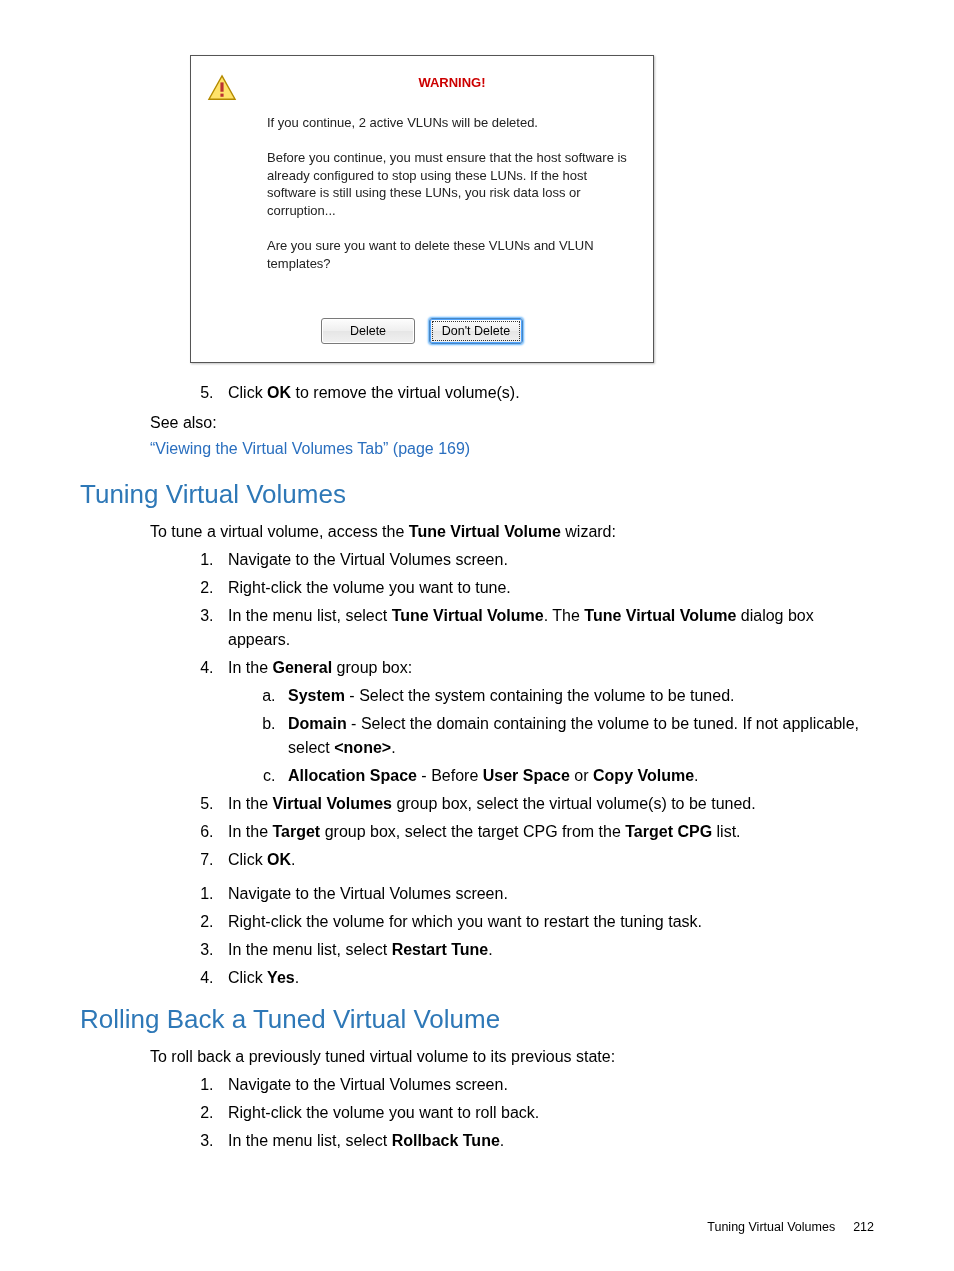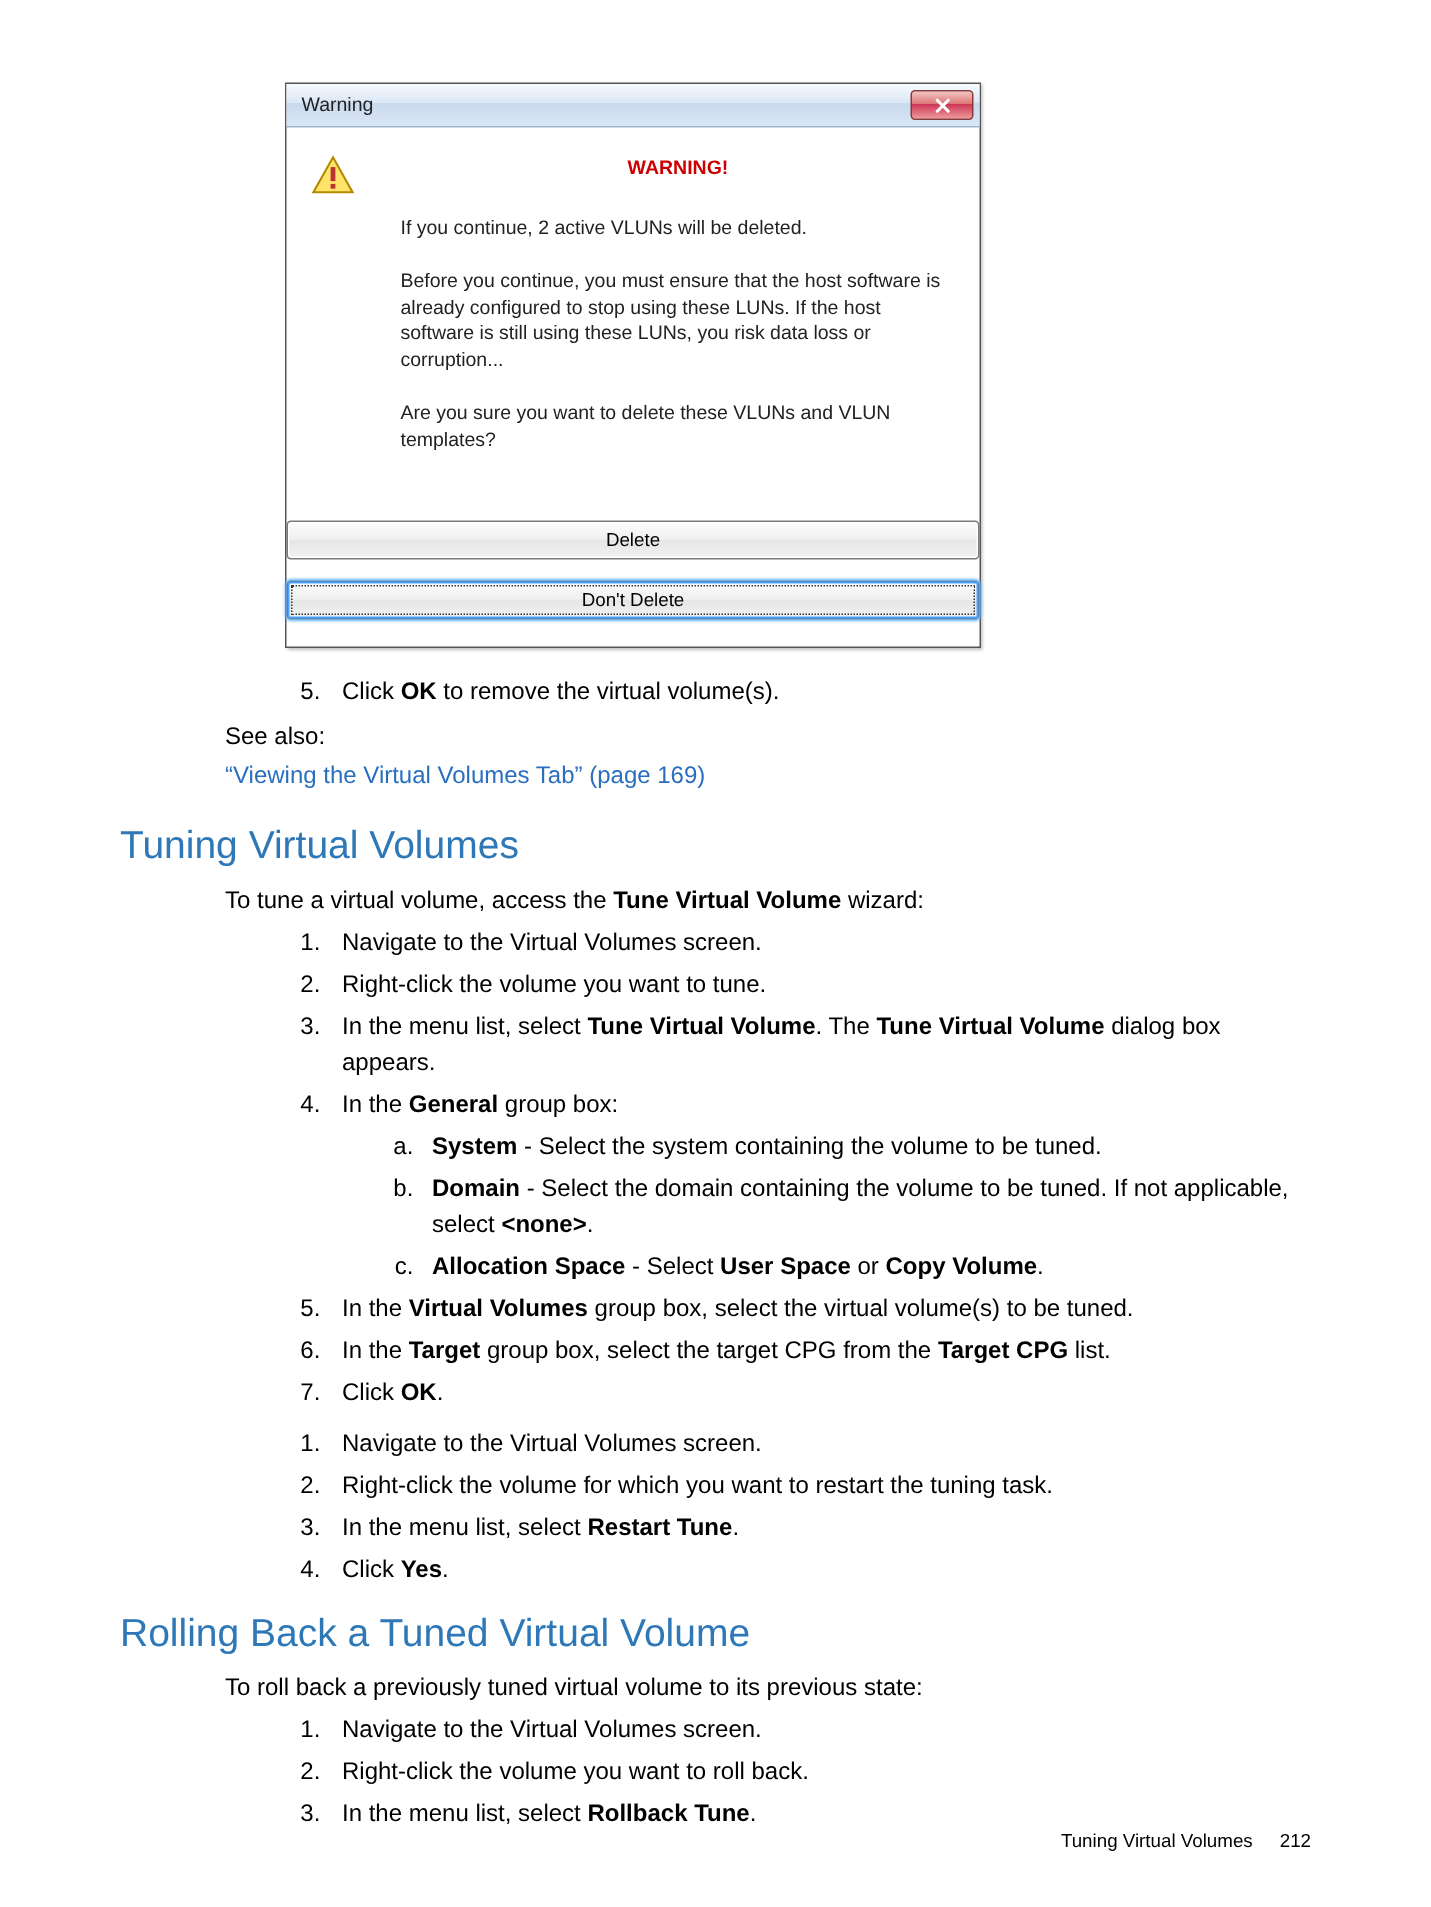--- a/index.html
+++ b/index.html
@@ -73,21 +73,20 @@
     font-size: 13px;
   }
   .dlg-para { margin: 0 0 18px 0; }
   .dlg-para.last { margin-bottom: 28px; }
 
   .dlg-buttons {
     display: flex;
     justify-content: center;
     gap: 14px;
     padding: 10px 0 18px 0;
-    flex-direction: column;
   }
   .win-btn {
     min-width: 92px;
     height: 24px;
     font-family: "Segoe UI", Tahoma, Arial, sans-serif;
     font-size: 12.5px;
     border: 1px solid #7a7a7a;
     border-radius: 3px;
     background: linear-gradient(#fdfdfd,#efefef 48%,#e6e6e6 52%,#f1f1f1);
     box-shadow: 0 0 0 1px #fff inset;
@@ -134,28 +133,20 @@
     color:#000;
   }
   .footer .sec { margin-right:18px; }
 </style>
 </head>
 <body>
 
 <div class="page">
 
   <div class="dialog">
-    <div class="titlebar">
-      <span class="titlebar-title">Warning</span>
-      <div class="close-btn">
-        <svg viewBox="0 0 12 12">
-          <path d="M2 2 L10 10 M10 2 L2 10"></path>
-        </svg>
-      </div>
-    </div>
     <div class="dlg-body">
       <div class="warn-icon">
         <svg viewBox="0 0 32 30">
           <polygon points="16,2 30,27 2,27" fill="#ffe36a" stroke="#b48a00" stroke-width="1.5"></polygon>
           <rect x="14.3" y="9" width="3.4" height="10" fill="#b33"></rect>
           <rect x="14.3" y="21" width="3.4" height="3.4" fill="#b33"></rect>
         </svg>
       </div>
       <div class="dlg-text">
         <div class="dlg-heading">WARNING!</div>
@@ -188,21 +179,21 @@
     <li>Navigate to the Virtual Volumes screen.</li>
     <li>Right-click the volume you want to tune.</li>
     <li>
       <span>In the menu list, select </span><span class="b">Tune Virtual Volume</span><span>. The </span><span class="b">Tune Virtual Volume</span><span> dialog box appears.</span>
     </li>
     <li>
       <span>In the </span><span class="b">General</span><span> group box:</span>
       <ol class="sub">
         <li><span class="b">System</span><span> - Select the system containing the volume to be tuned.</span></li>
         <li><span class="b">Domain</span><span> - Select the domain containing the volume to be tuned. If not applicable, select </span><span class="b">&lt;none&gt;</span><span>.</span></li>
-        <li><span class="b">Allocation Space</span><span> - Select </span><span class="b">User Space</span><span> or </span><span class="b">Copy Volume</span><span>.</span></li>
+        <li><span class="b">Allocation Space</span><span> - Before </span><span class="b">User Space</span><span> or </span><span class="b">Copy Volume</span><span>.</span></li>
       </ol>
     </li>
     <li><span>In the </span><span class="b">Virtual Volumes</span><span> group box, select the virtual volume(s) to be tuned.</span></li>
     <li><span>In the </span><span class="b">Target</span><span> group box, select the target CPG from the </span><span class="b">Target CPG</span><span> list.</span></li>
     <li><span>Click </span><span class="b">OK</span><span>.</span></li>
   </ol>
 
   <ol class="steps">
     <li>Navigate to the Virtual Volumes screen.</li>
     <li>Right-click the volume for which you want to restart the tuning task.</li>

